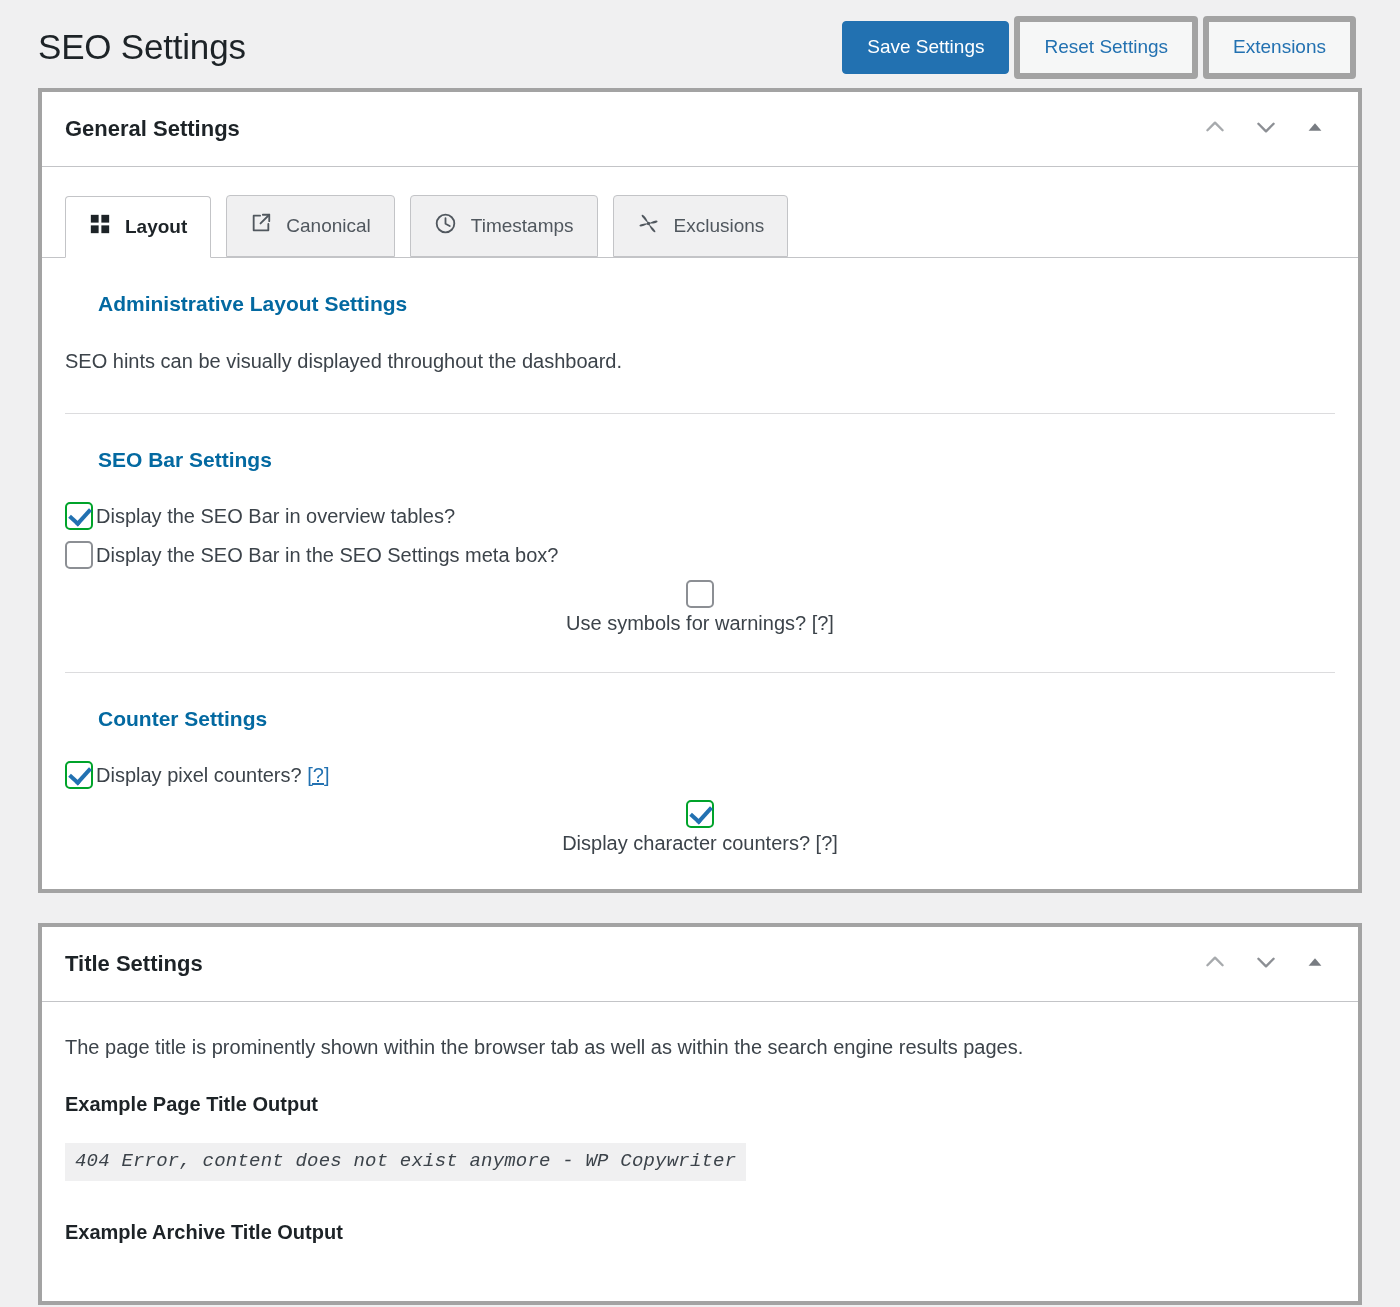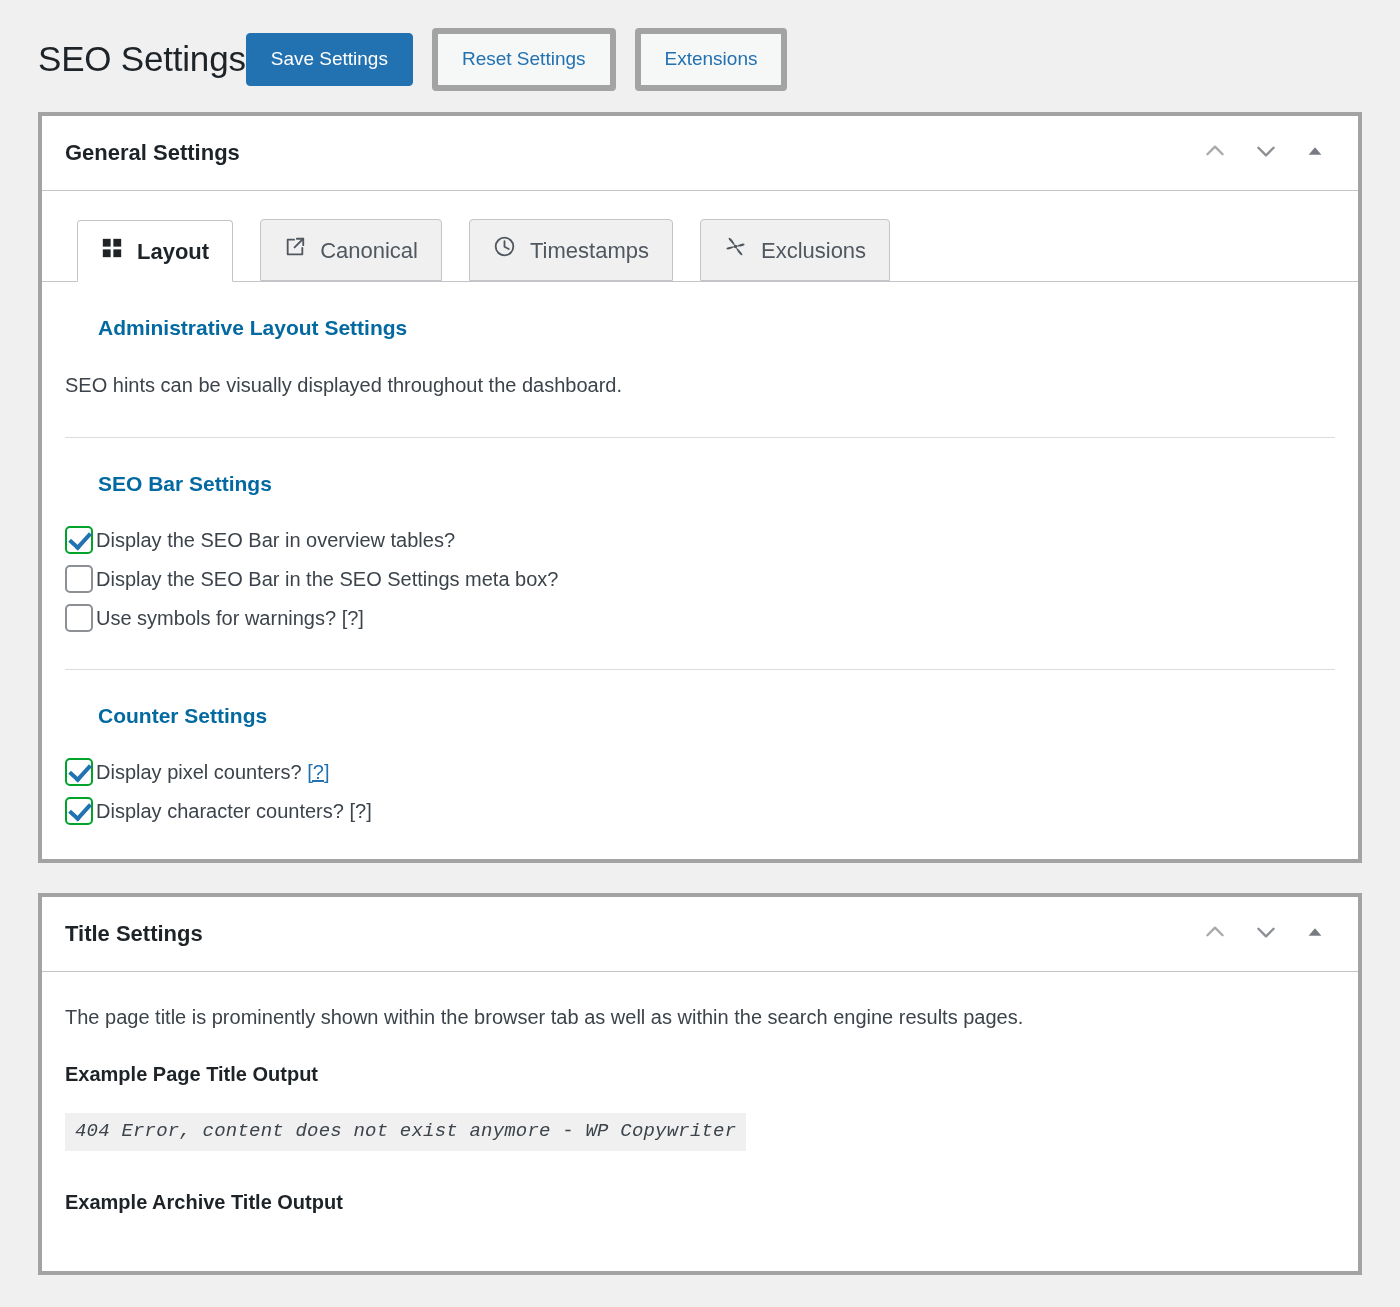--- a/index.html
+++ b/index.html
@@ -10,35 +10,35 @@
     background: #f0f0f1;
     font-family: "Liberation Sans", sans-serif;
     color: #3c434a;
     -webkit-font-smoothing: antialiased;
   }
 
   
   .page-header {
     display: flex;
     align-items: center;
-    justify-content: flex-start;
+    justify-content: space-between;
     padding: 22px 36px 16px 38px;
-    height: 112px;
+    height: 88px;
   }
   .page-title {
     font-size: 35px;
     font-weight: 400;
     color: #1d2327;
     letter-spacing: -0.2px;
     line-height: 1.1;
   }
   .header-actions {
     display: flex;
     align-items: center;
-    gap: 19px;
+    gap: 5px;
     padding-right: 8px;
   }
   .btn {
     font-family: "Liberation Sans", sans-serif;
     font-size: 19px;
     line-height: 1;
     padding: 15px 24px 17px;
     border-radius: 4px;
     cursor: pointer;
     white-space: nowrap;
@@ -86,33 +86,32 @@
     padding: 28px 0 0 23px;
   }
   .tabs {
     display: flex;
     align-items: flex-end;
     position: relative;
     z-index: 2;
   }
   .tab {
     display: flex;
-    align-items: flex-end;
+    align-items: center;
     gap: 14px;
     padding: 15px 23px 16px;
-    font-size: 22px;
+    font-size: 19px;
     color: #50575e;
     background: #f0f0f1;
     border: 1px solid #c3c4c7;
     border-bottom: 1px solid #c3c4c7;
     border-radius: 4px 4px 0 0;
     margin-right: 15px;
     cursor: pointer;
     height: 62px;
-    margin-left: 12px;
   }
   .tab.active {
     background: #ffffff;
     color: #1d2327;
     font-weight: bold;
     border-bottom-color: #ffffff;
     margin-bottom: -1px;
   }
   .tabs-underline {
     height: 1px;
@@ -143,21 +142,21 @@
     margin: 37px 0 34px 0;
   }
   .checkbox-list { margin-top: 4px; }
   .check-row {
     display: flex;
     align-items: center;
     gap: 3px;
     margin-bottom: 11px;
     cursor: pointer;
   }
-  .check-row:last-child { margin-bottom: 0; }
+  .check-row:last-child { margin-bottom: 0; flex-direction: column; }
   .cbox {
     width: 28px;
     height: 28px;
     border-radius: 5px;
     flex: 0 0 28px;
     background: #fff;
     border: 2px solid #8c8f94;
     display: flex;
     align-items: center;
     justify-content: center;

